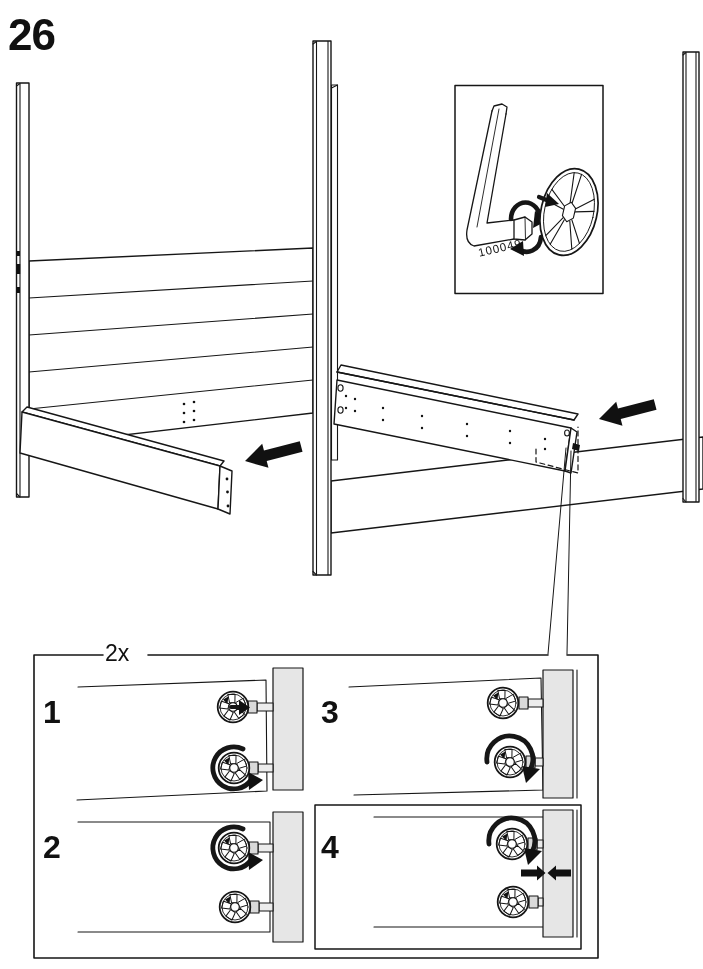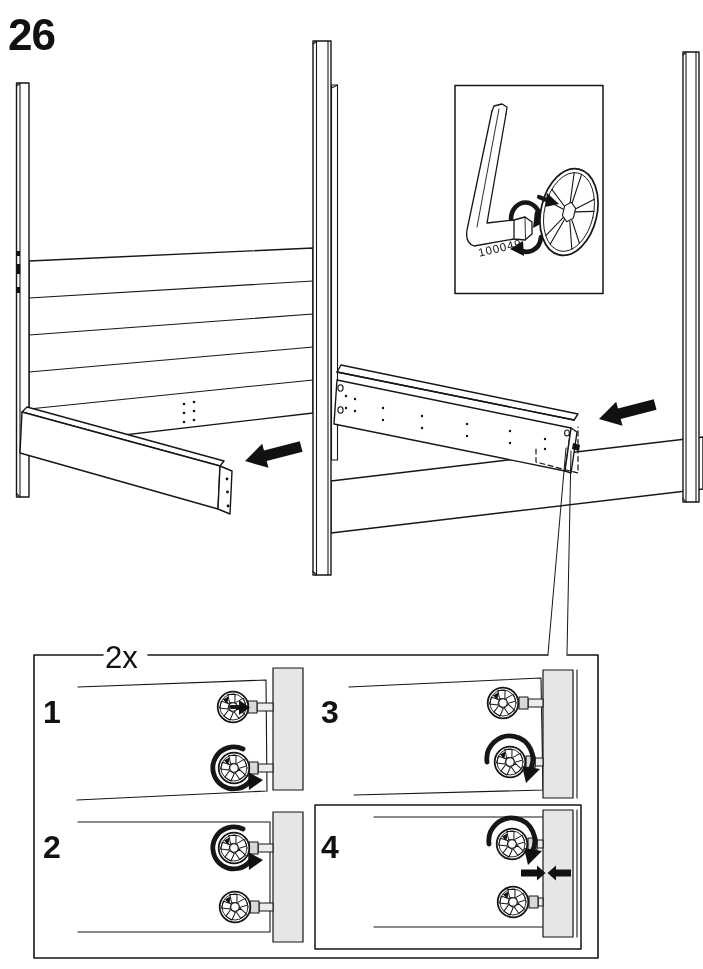--- a/index.html
+++ b/index.html
@@ -6,21 +6,21 @@
   .page{
     position:relative;
     width:703px;height:969px;
     background:#fff;
     font-family:"Liberation Sans", sans-serif;
     overflow:hidden;
   }
   .art{position:absolute;left:0;top:0;}
   .txt{position:absolute;color:#111;white-space:nowrap;}
   .step-number{left:8px;top:10px;font-size:44px;font-weight:800;letter-spacing:-1px;}
-  .qty-label{left:105px;top:640px;font-size:31px;font-weight:500;}
+  .qty-label{left:105px;top:640px;font-size:23px;font-weight:500;}
   .panel-number{font-size:32px;font-weight:800;}
   .pn-1{left:43px;top:694px;}
   .pn-2{left:43px;top:829px;}
   .pn-3{left:321px;top:694px;}
   .pn-4{left:321px;top:829px;}
   .part-number{
     left:477px;top:247px;font-size:11.5px;font-weight:500;letter-spacing:1px;
     transform:rotate(-13deg);transform-origin:left top;
   }
 </style>

